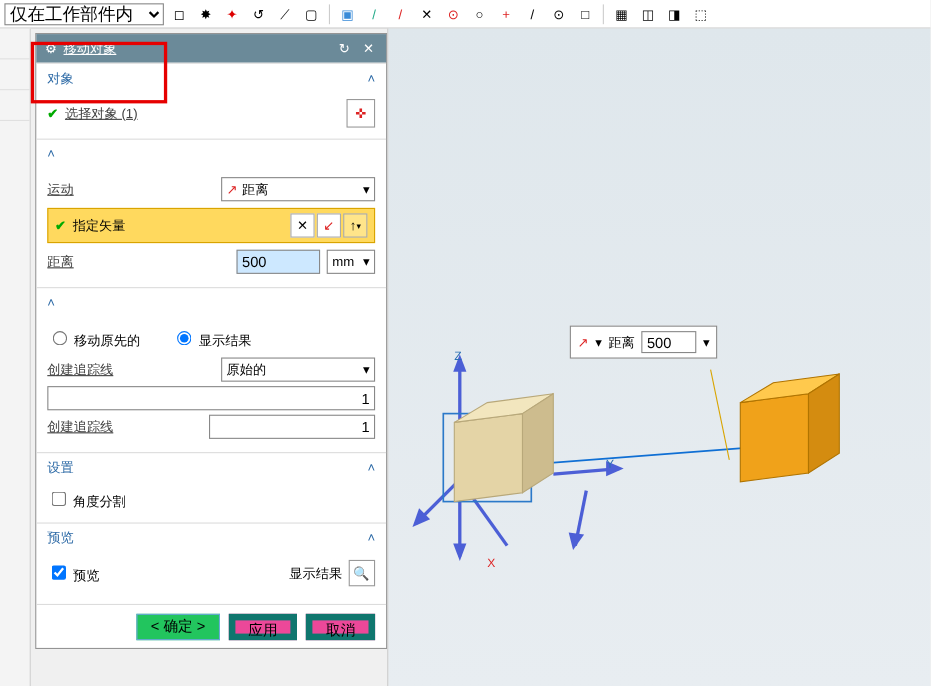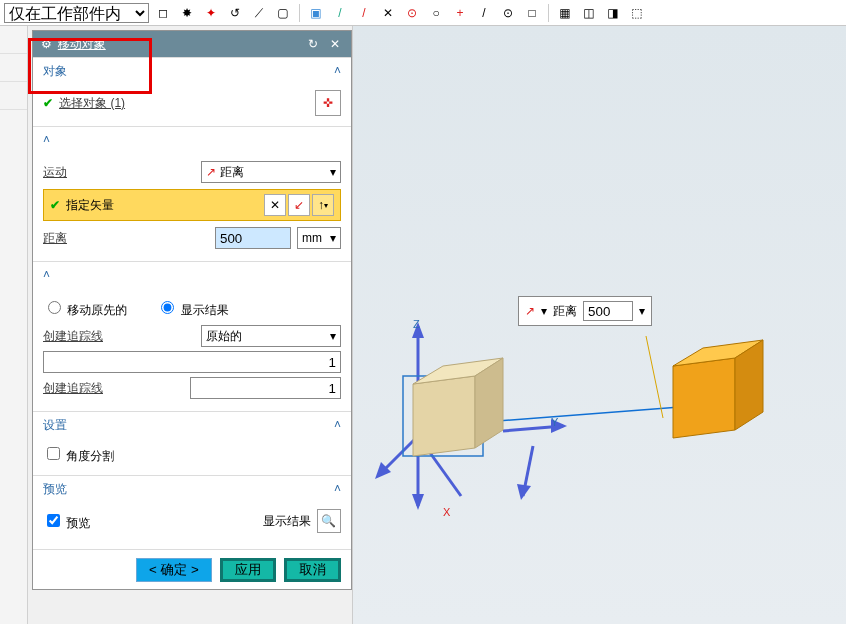--- a/index.html
+++ b/index.html
@@ -148,26 +148,26 @@
   height:40px;
   display:flex;
   align-items:center;
   justify-content:flex-end;
   gap:8px;
   padding:0 10px;
 }
 .btn {
   height:24px;
   padding:0 12px;
-  border:3px solid #0f766e;
-  background:#14b8a6;
+  border:6px solid #0f766e;
+  background:#ec4899;
   cursor:pointer;
 }
 .btn.primary {
-  background:#0ea5e9;
+  background:#22c55e;
   border:1px solid #6aa8d8;
 }
 .viewport {
   flex:1;
   background: linear-gradient(#dfe7ec,#e8edf1);
   position:relative;
   border-left:1px solid #ccc;
 }
 .float-panel {
   position:absolute;

